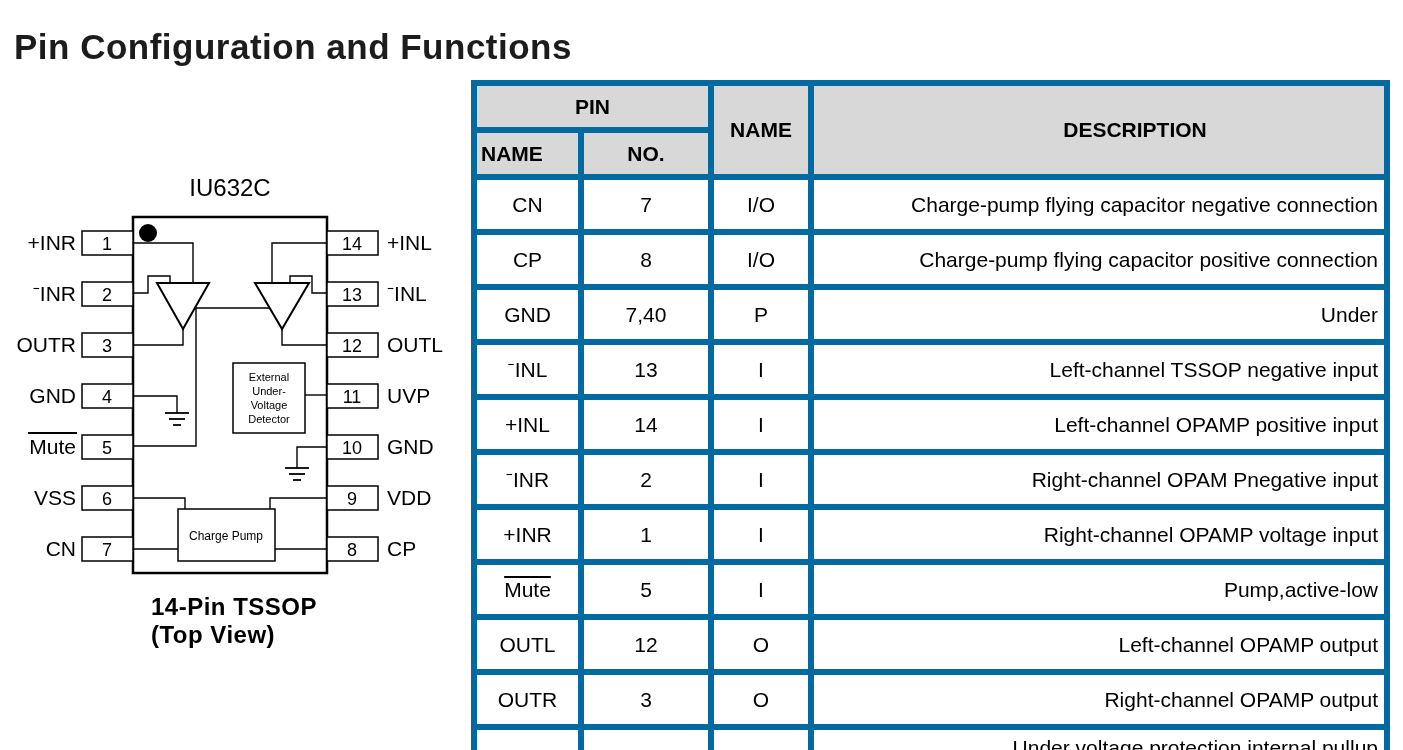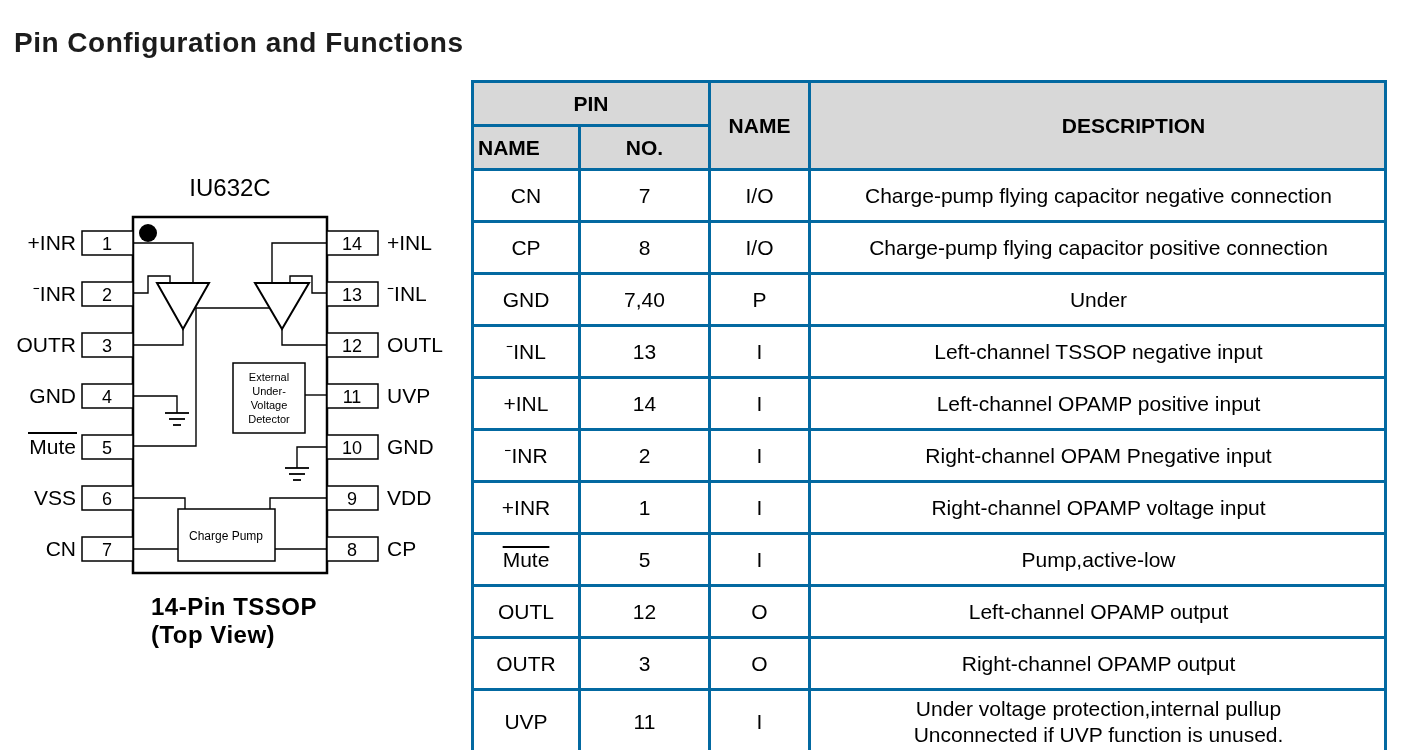--- a/index.html
+++ b/index.html
@@ -2,43 +2,43 @@
 <html style="--header-bg: #d8d8d8;"><head>
 <meta charset="utf-8">
 <style>
   html, body { margin:0; padding:0; background:#ffffff; }
   .page {
     position:relative; width:1403px; height:750px; background:#ffffff;
     font-family:"Liberation Sans", sans-serif; color:#000; overflow:hidden;
   }
   .doc-title {
     position:absolute; left:14px; top:27px;
-    font-size:28px; font-weight:bold; letter-spacing:0.5px; color:#1c1c1c;
+    font-size:35px; font-weight:bold; letter-spacing:0.5px; color:#1c1c1c;
     white-space:nowrap;
   }
   
   table.pin-table {
     position:absolute; left:471px; top:80px;
     border-collapse:collapse; table-layout:fixed;
     border:2px solid #000;
     font-size:21px;
   }
   .pin-table th, .pin-table td {
-    border:3px solid #0369a1; vertical-align:middle;
+    border:6px solid #0369a1; vertical-align:middle;
     padding:0; line-height:26px;
   }
   .pin-table thead th {
     background:var(--header-bg, #d8d8d8);
     font-weight:bold; text-align:center; height:41px;
   }
   .pin-table thead th.h-name { text-align:left; padding-left:4px; }
   .pin-table thead th.h-desc { text-align:center; padding-left:72px; }
   .pin-table tbody td { border-top-width:2px; height:39px; text-align:center; }
   .pin-table tbody td.c-desc {
-    text-align:center; padding:5px 6px 5px 8px; white-space:pre-line; line-height:26px;
+    text-align:right; padding:5px 6px 5px 8px; white-space:pre-line; line-height:26px;
   }
   .ov { text-decoration:overline; }
   
   .diagram-svg { position:absolute; left:0; top:160px; }
   .diagram-svg text { fill:#000; font-family:"Liberation Sans", sans-serif; }
   .t-chipname { font-size:24px; }
   .t-pinlabel { font-size:21px; }
   .t-pinnum   { font-size:18px; }
   .t-block    { font-size:11px; }
   .t-cp       { font-size:12px; }

